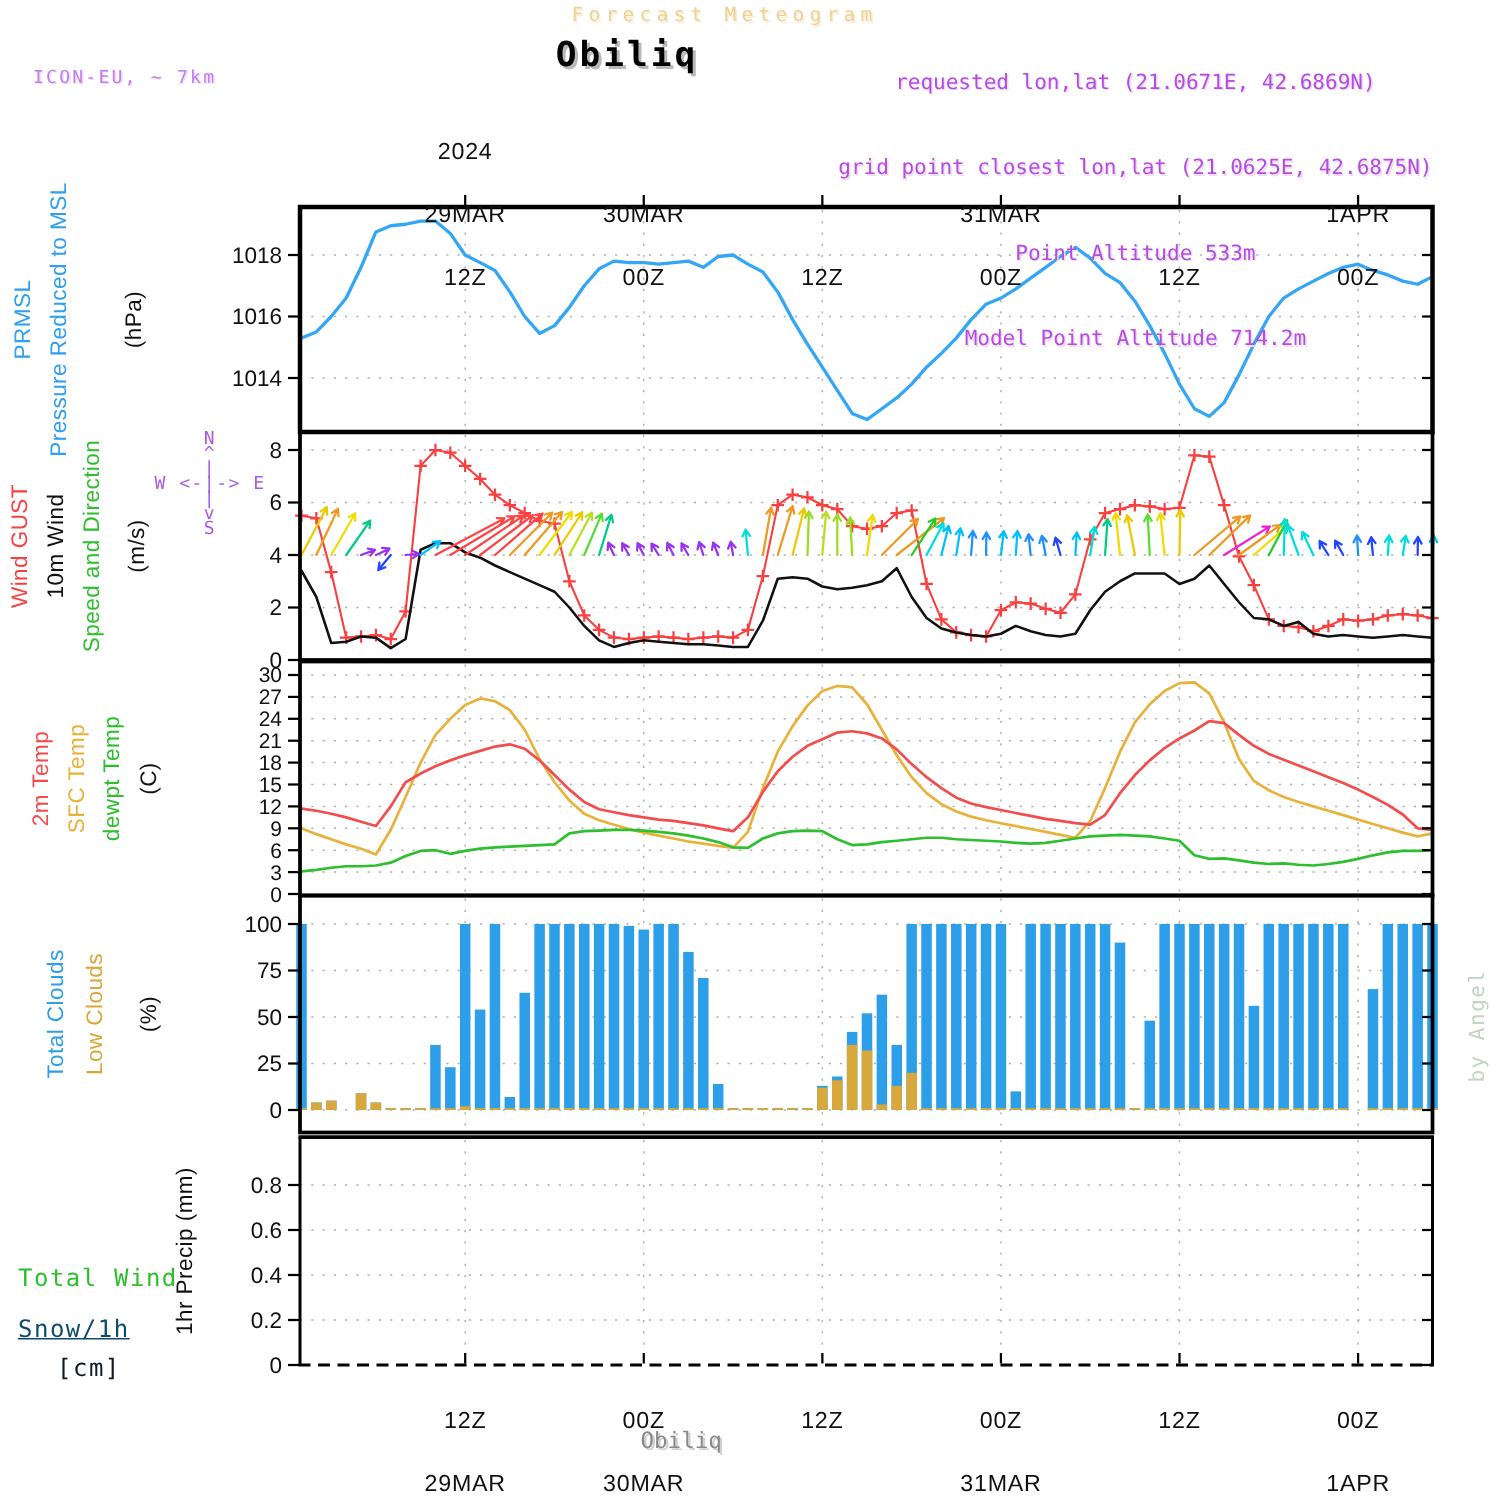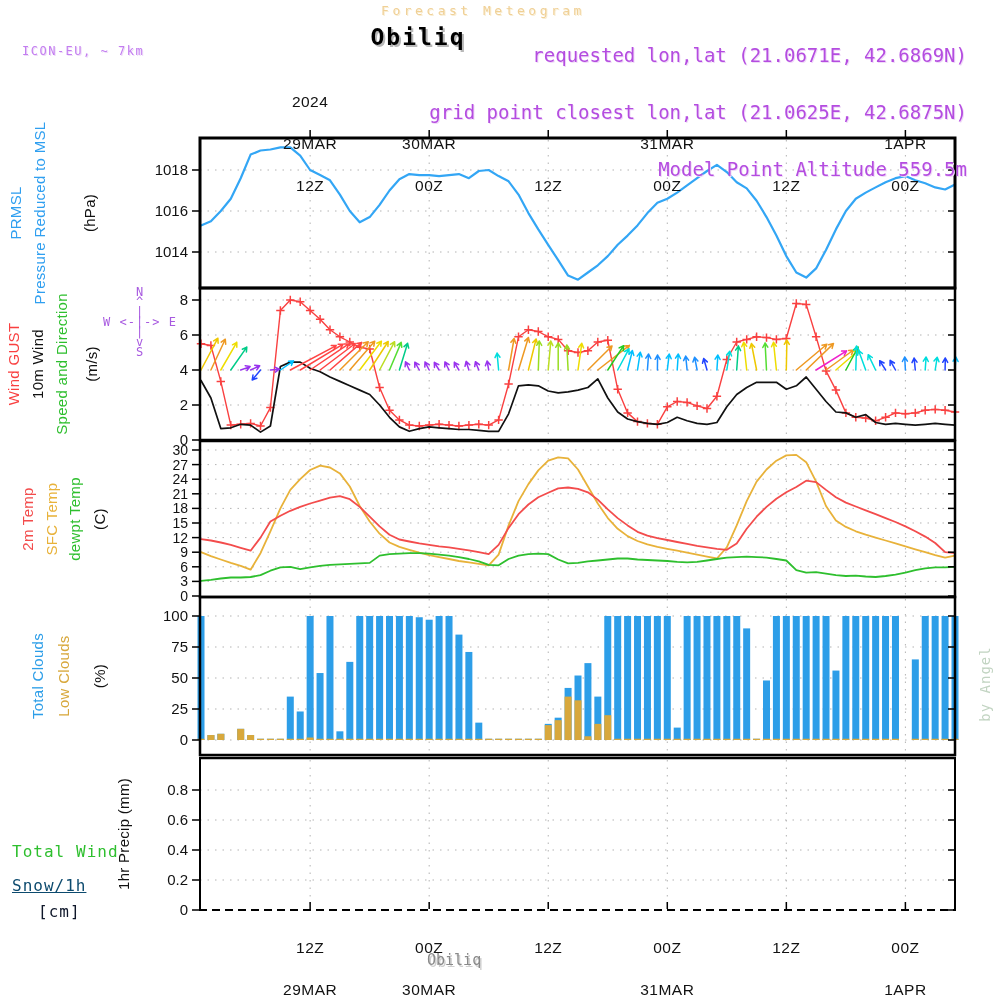--- a/index.html
+++ b/index.html
@@ -6,21 +6,21 @@
   #stage{position:relative;width:1000px;height:1000px;background:#fff;overflow:hidden;
          font-family:"Liberation Sans",sans-serif;color:#111;}
   #plot{position:absolute;left:0;top:0;z-index:1;}
   .txt{position:absolute;z-index:2;white-space:pre;}
   .mono{font-family:"DejaVu Sans Mono",monospace;}
   #main-title{left:483px;top:3px;transform:translateX(-50%);font-size:13px;letter-spacing:3.5px;
               color:#f0d096;text-shadow:1px 1px 0 #f9eed4;}
   #station-title{left:418px;top:24px;transform:translateX(-50%);font-size:23px;font-weight:bold;
               letter-spacing:2px;color:#000;text-shadow:2px 2px 0 #b9b9b9;}
   #model-label{left:22px;top:44px;font-size:12px;letter-spacing:1.5px;color:#c37df0;text-shadow:1px 1px 0 #eedcf8;}
-  #meta-block{right:33px;top:8px;text-align:right;font-size:19px;line-height:19px;color:#b44ce0;
+  #meta-block{right:45px;top:8px;text-align:center;font-size:14px;line-height:19px;color:#b44ce0;
               text-shadow:1px 1px 0 #f0daf8;}
   .vlab{position:absolute;z-index:2;width:220px;height:18px;line-height:18px;text-align:center;
         transform:rotate(-90deg);font-size:15px;letter-spacing:0.3px;white-space:pre;}
   .tlabel{position:absolute;z-index:2;transform:translateX(-50%);text-align:center;
           font-size:15.5px;line-height:16px;letter-spacing:0.5px;color:#111;white-space:pre;}
   .tlabel div{height:16px;margin-top:26px;}
   #compass{left:92px;top:287px;width:96px;text-align:center;font-size:12px;line-height:10px;
            letter-spacing:1px;color:#a85ae0;}
   .plab{z-index:2;font-size:16px;letter-spacing:1px;margin-top:32px;}
   #footer-station{left:427px;top:951px;font-size:15px;color:#8a8a8a;text-shadow:1.5px 1.5px 0 #cfcfcf;}
@@ -431,21 +431,22 @@
       <text x="188" y="795" text-anchor="end" font-size="15" fill="#111" font-family="&quot;Liberation Sans&quot;,sans-serif">0.8</text>
     </svg>
 
   <div class="txt mono" id="main-title">Forecast Meteogram</div>
   <div class="txt mono" id="station-title">Obiliq</div>
   <div class="txt mono" id="model-label">ICON-EU, ~ 7km</div>
 
   <div class="txt mono" id="meta-block">
     <div>requested lon,lat (21.0671E, 42.6869N)</div>
     <div>grid point closest lon,lat (21.0625E, 42.6875N)</div>
-    <div>Model Point Altitude 559.5m</div>
+    <div>Point Altitude 533m</div>
+    <div>Model Point Altitude 714.2m</div>
   </div>
 
   <div class="vlab" style="left: -94px; top: 204px; color: rgb(47, 159, 240);">PRMSL</div>
   <div class="vlab" style="left: -70px; top: 204px; color: rgb(47, 159, 240);">Pressure Reduced to MSL</div>
   <div class="vlab" style="left:-20px;top:204px">(hPa)</div>
 
   <div class="vlab" style="left: -96px; top: 355px; color: rgb(249, 64, 64);">Wind GUST</div>
   <div class="vlab" style="left:-72px;top:355px">10m Wind</div>
   <div class="vlab" style="left: -48px; top: 355px; color: rgb(46, 191, 46);">Speed and Direction</div>
   <div class="vlab" style="left:-18px;top:355px">(m/s)</div>

